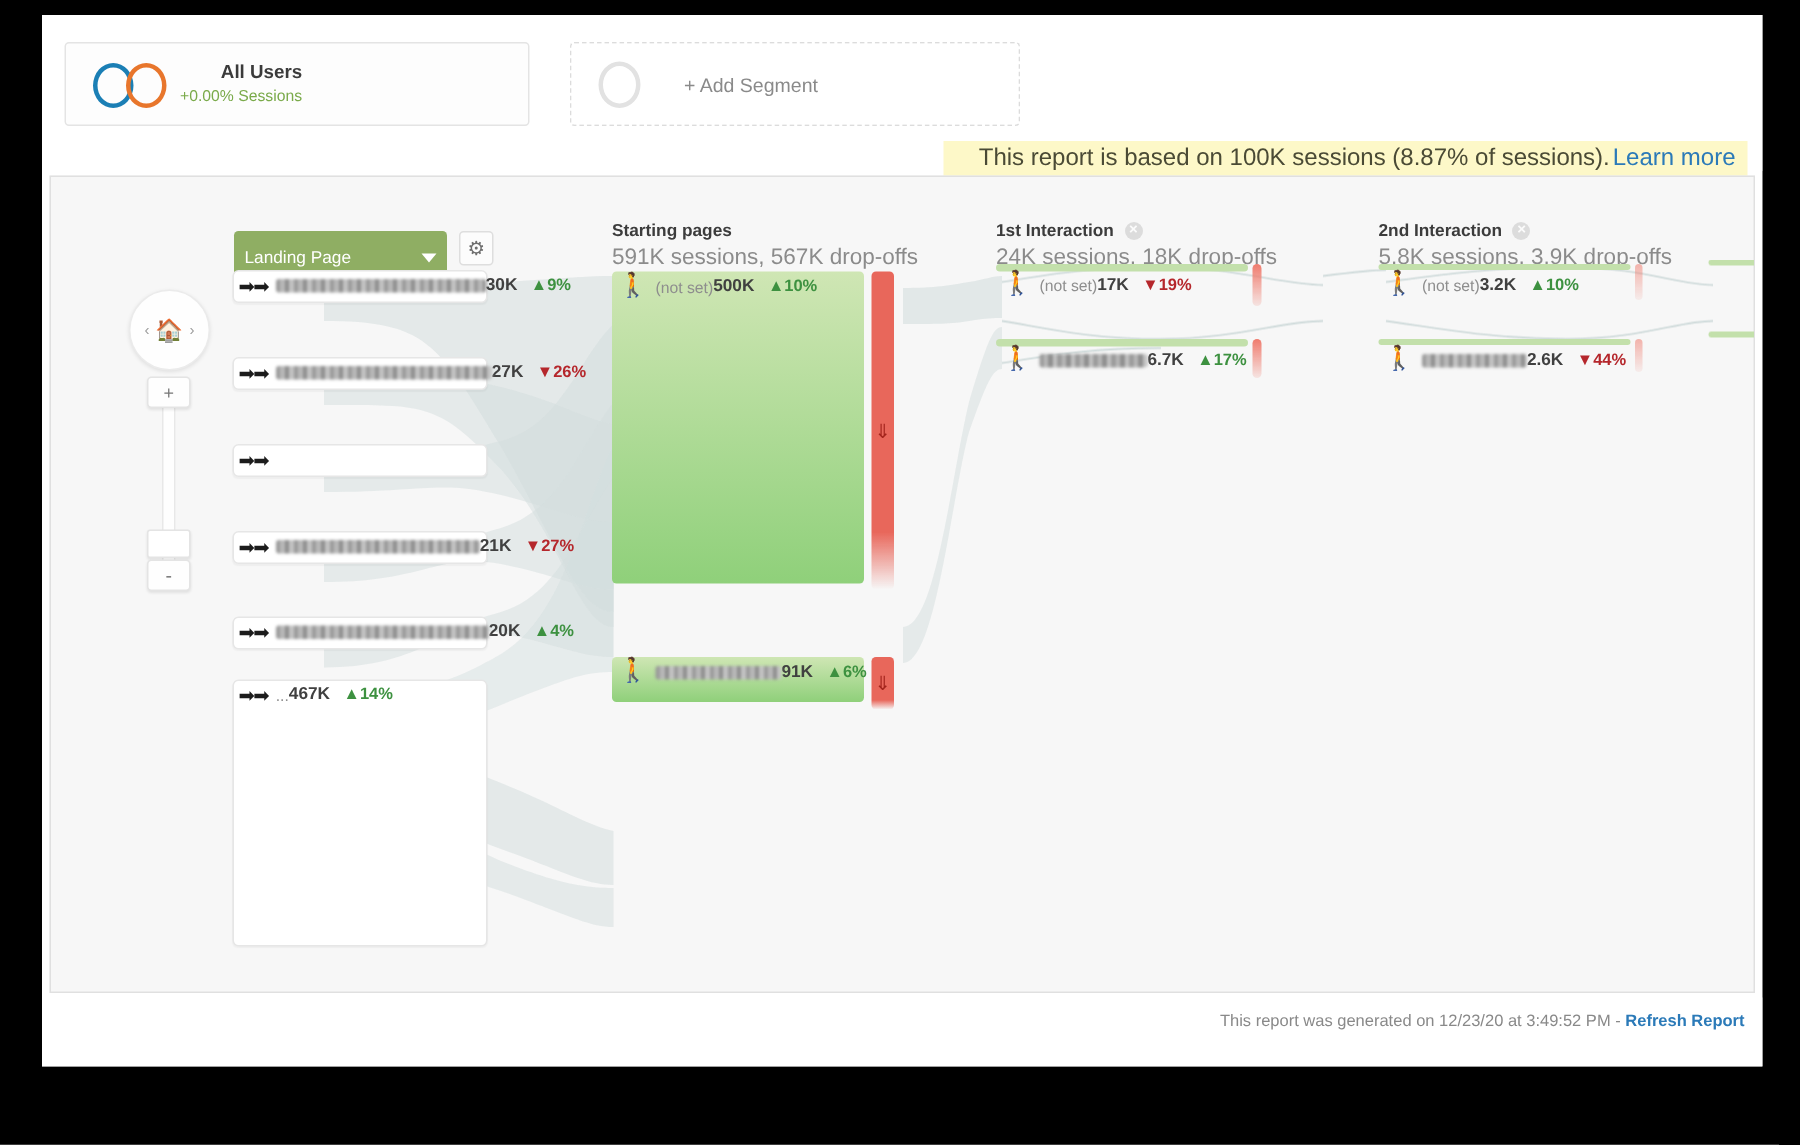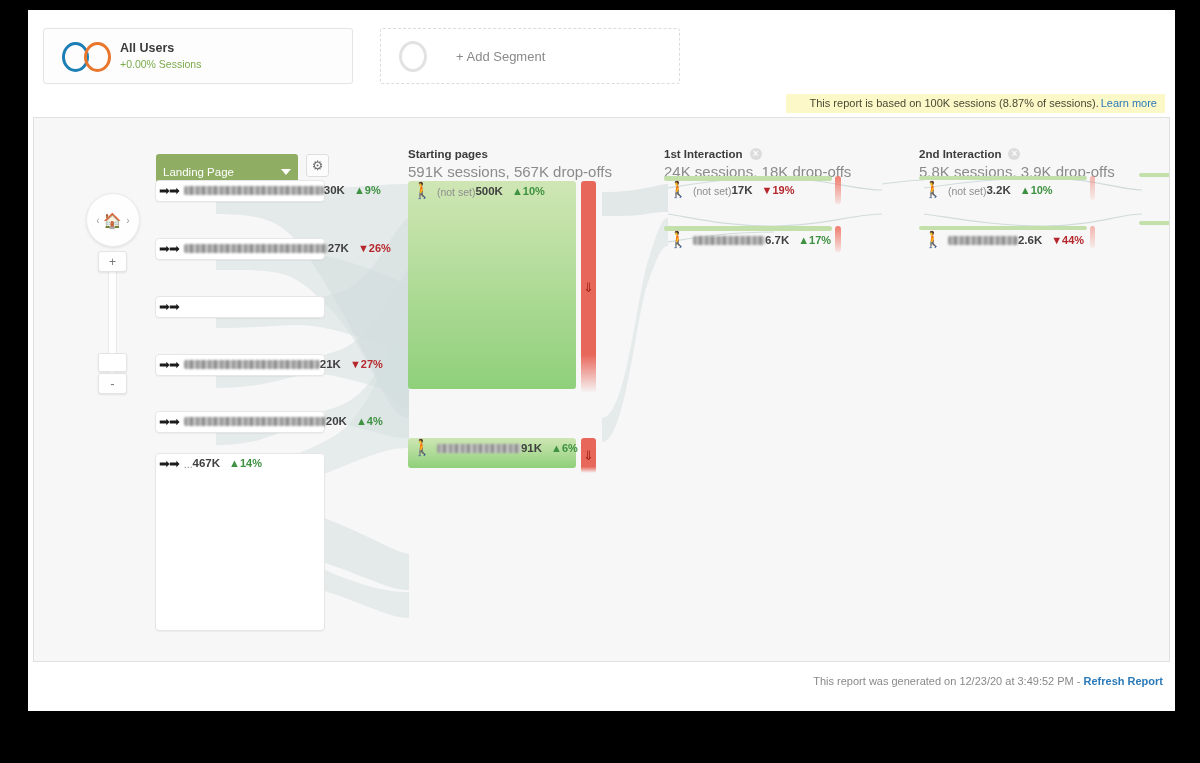--- a/index.html
+++ b/index.html
@@ -30,21 +30,21 @@
   }
   .segment-card {
     position: absolute;
     top: 18px; height: 56px;
     background: #fdfdfd;
     border: 1px solid #e4e4e4;
     border-radius: 3px;
     display: flex; align-items: center;
     padding-left: 18px;
   }
-  #segment-all-users { left: 15px; width: 310px; }
+  #segment-all-users { left: 15px; width: 310px; text-align: right; }
   #segment-add { left: 352px; width: 300px; border-style: dashed; border-color: #dcdcdc; background: #fff; gap: 16px; }
 
   .seg-rings { position: relative; width: 58px; height: 34px; flex: 0 0 58px; }
   .ring {
     position: absolute; top: 3px;
     width: 27px; height: 30px;
     border-radius: 50%;
     border: 3.5px solid #1b7fb5;
   }
   .ring.blue { left: 0; border-color: #1b7fb5; }
@@ -65,21 +65,21 @@
     position: absolute;
     left: 0; top: 82px;
     width: 1147px; height: 22px;
     background: #ffffff;
   }
   #notice-banner {
     position: absolute;
     right: 10px; top: 2px;
     background: #fdf8c8;
     padding: 3px 8px 4px 24px;
-    font-size: 11px;
+    font-size: 16px;
     color: #4a4a35;
     white-space: nowrap;
   }
   #notice-link { color: #2b7ab8; margin-left: 2px; cursor: pointer; }
 
   
   #flow-canvas {
     position: absolute;
     left: 5px; top: 107px;
     width: 1137px; height: 545px;

